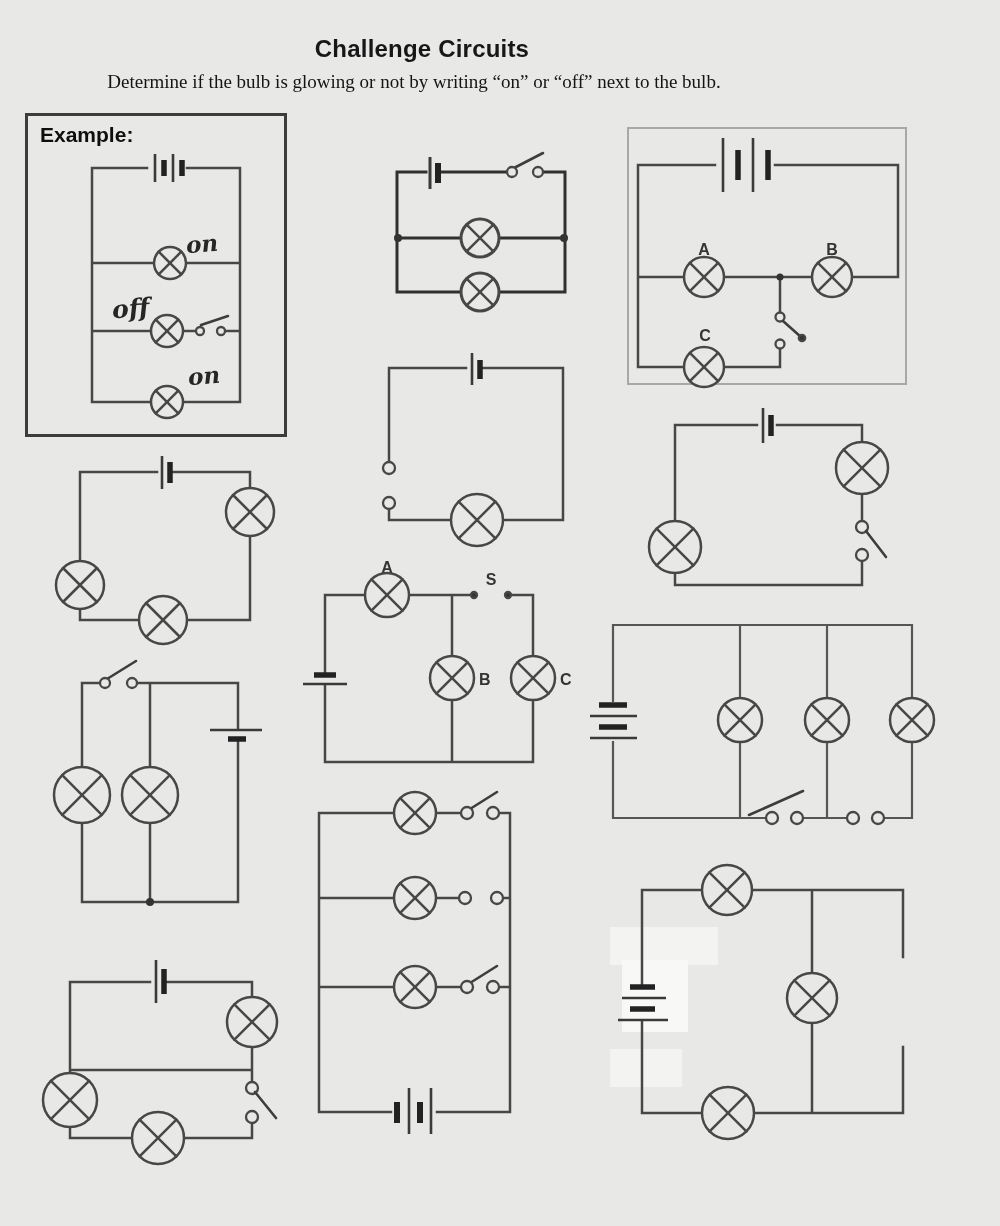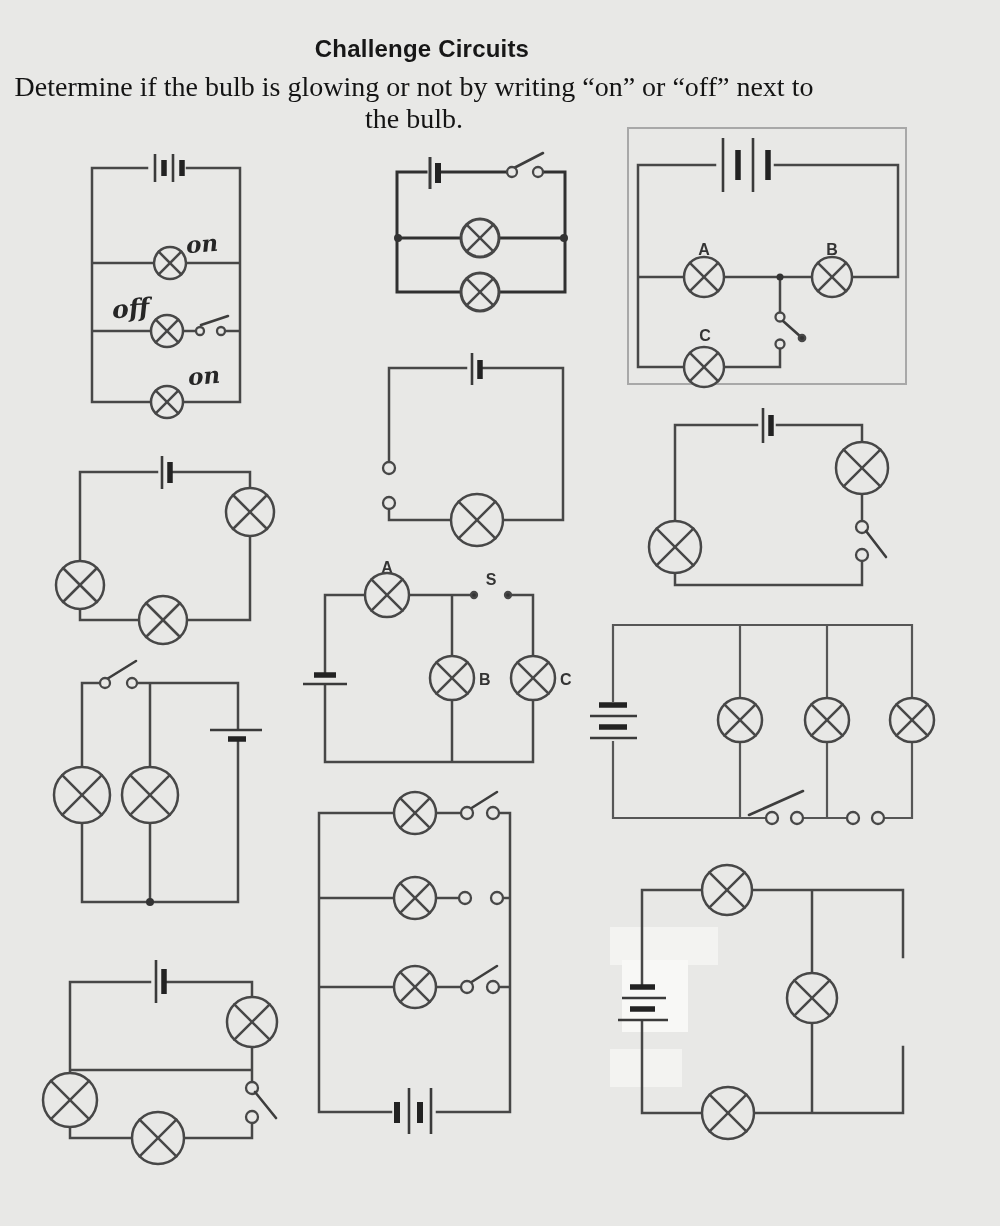--- a/index.html
+++ b/index.html
@@ -7,21 +7,21 @@
     position:relative;width:1000px;height:1226px;margin:0 auto;
     background:#e8e8e6;overflow:hidden;
     font-family:"Liberation Sans",sans-serif;
   }
   .title{
     position:absolute;top:35px;left:0;width:844px;text-align:center;
     font-size:24px;font-weight:bold;color:#171717;letter-spacing:.2px;
   }
   .subtitle{
     position:absolute;top:71px;left:0;width:828px;text-align:center;
-    font-family:"Liberation Serif",serif;font-size:28px;color:#141414;
+    font-family:"Liberation Serif",serif;font-size:19px;color:#141414;
   }
   .example-box{
     position:absolute;left:25px;top:113px;width:256px;height:318px;
     border:3px solid #3c3c3c;background:transparent;
   }
   .example-label{
     position:absolute;left:12px;top:7px;
     font-size:21px;font-weight:bold;color:#0e0e0e;
   }
   .hand{
@@ -47,20 +47,23 @@
   .patch{stroke:none;}
 </style>
 </head>
 <body>
 
 <div class="page">
 
   <div class="title">Challenge Circuits</div>
   <div class="subtitle">Determine if the bulb is glowing or not by writing “on” or “off” next to the bulb.</div>
 
+  <div class="example-box">
+    <span class="example-label">Example:</span>
+  </div>
 
   <svg class="circuit" style="left:25px;top:113px" width="262" height="324">
     <path class="wire" d="M67,55 H122 M162,55 H215 M67,55 V289 M215,55 V289 M67,150 H215 M67,218 H171 M200,218 H215 M67,289 H215"></path>
     <g>
       <line class="batt-thin" x1="130" y1="41" x2="130" y2="69"></line>
       <line class="batt-thick" x1="139" y1="47" x2="139" y2="63"></line>
       <line class="batt-thin" x1="148" y1="41" x2="148" y2="69"></line>
       <line class="batt-thick" x1="157" y1="47" x2="157" y2="63"></line>
     </g>
     <g class="bulb">

